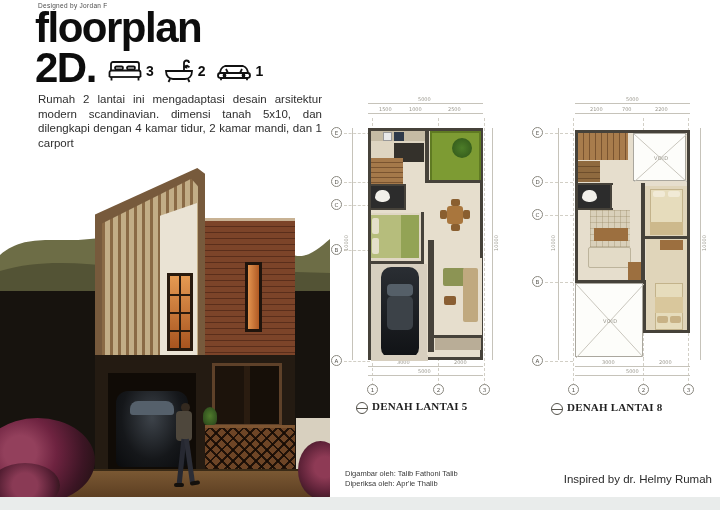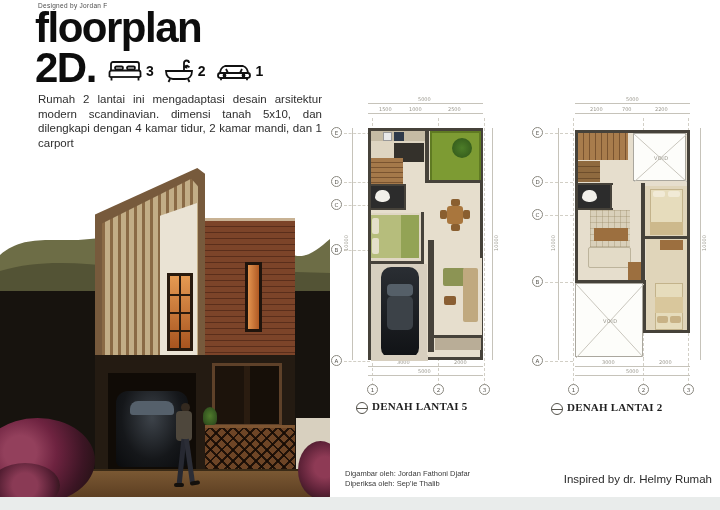--- a/index.html
+++ b/index.html
@@ -349,23 +349,23 @@
     <div class="bub" style="left:568px;top:384px;">1</div>
     <div class="bub" style="left:638px;top:384px;">2</div>
     <div class="bub" style="left:683px;top:384px;">3</div>
     <div class="bub" style="left:532px;top:127px;">E</div>
     <div class="bub" style="left:532px;top:176px;">D</div>
     <div class="bub" style="left:532px;top:209px;">C</div>
     <div class="bub" style="left:532px;top:276px;">B</div>
     <div class="bub" style="left:532px;top:355px;">A</div>
 
     <div class="tsym" style="left:551px;top:403px;"></div>
-    <div class="plan-title" style="left:567px;top:401px;">DENAH LANTAI 2</div>
+    <div class="plan-title" style="left:567px;top:401px;">DENAH LANTAI 8</div>
   </div>
 
   <div class="abs credits">
-    <div>Digambar oleh: Jordan Fathoni Djafar</div>
-    <div>Diperiksa oleh: Sep'ie Thalib</div>
+    <div>Digambar oleh: Talib Fathoni Talib</div>
+    <div>Diperiksa oleh: Apr'ie Thalib</div>
   </div>
   <div class="abs inspired">Inspired by dr. Helmy Rumah</div>
   <div class="abs bottomstrip"></div>
 
 </div>
 
 </body></html>

